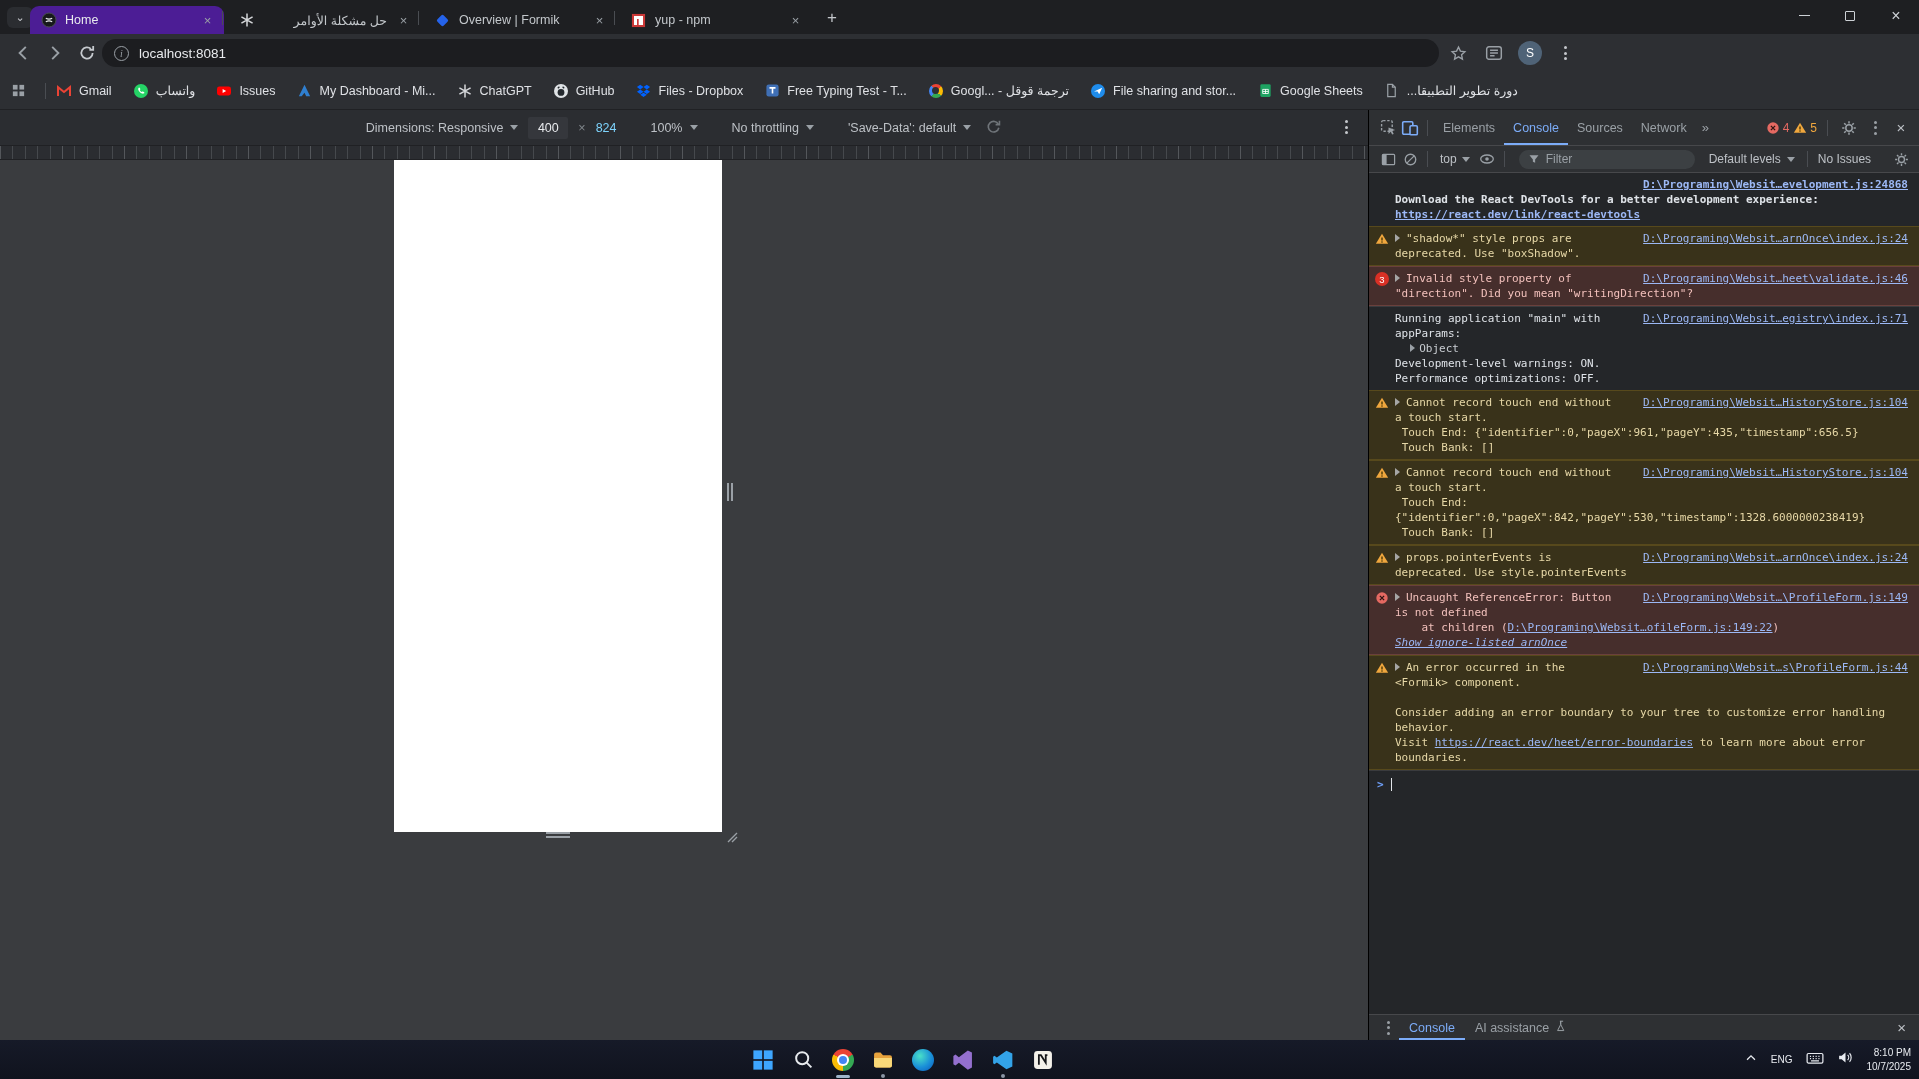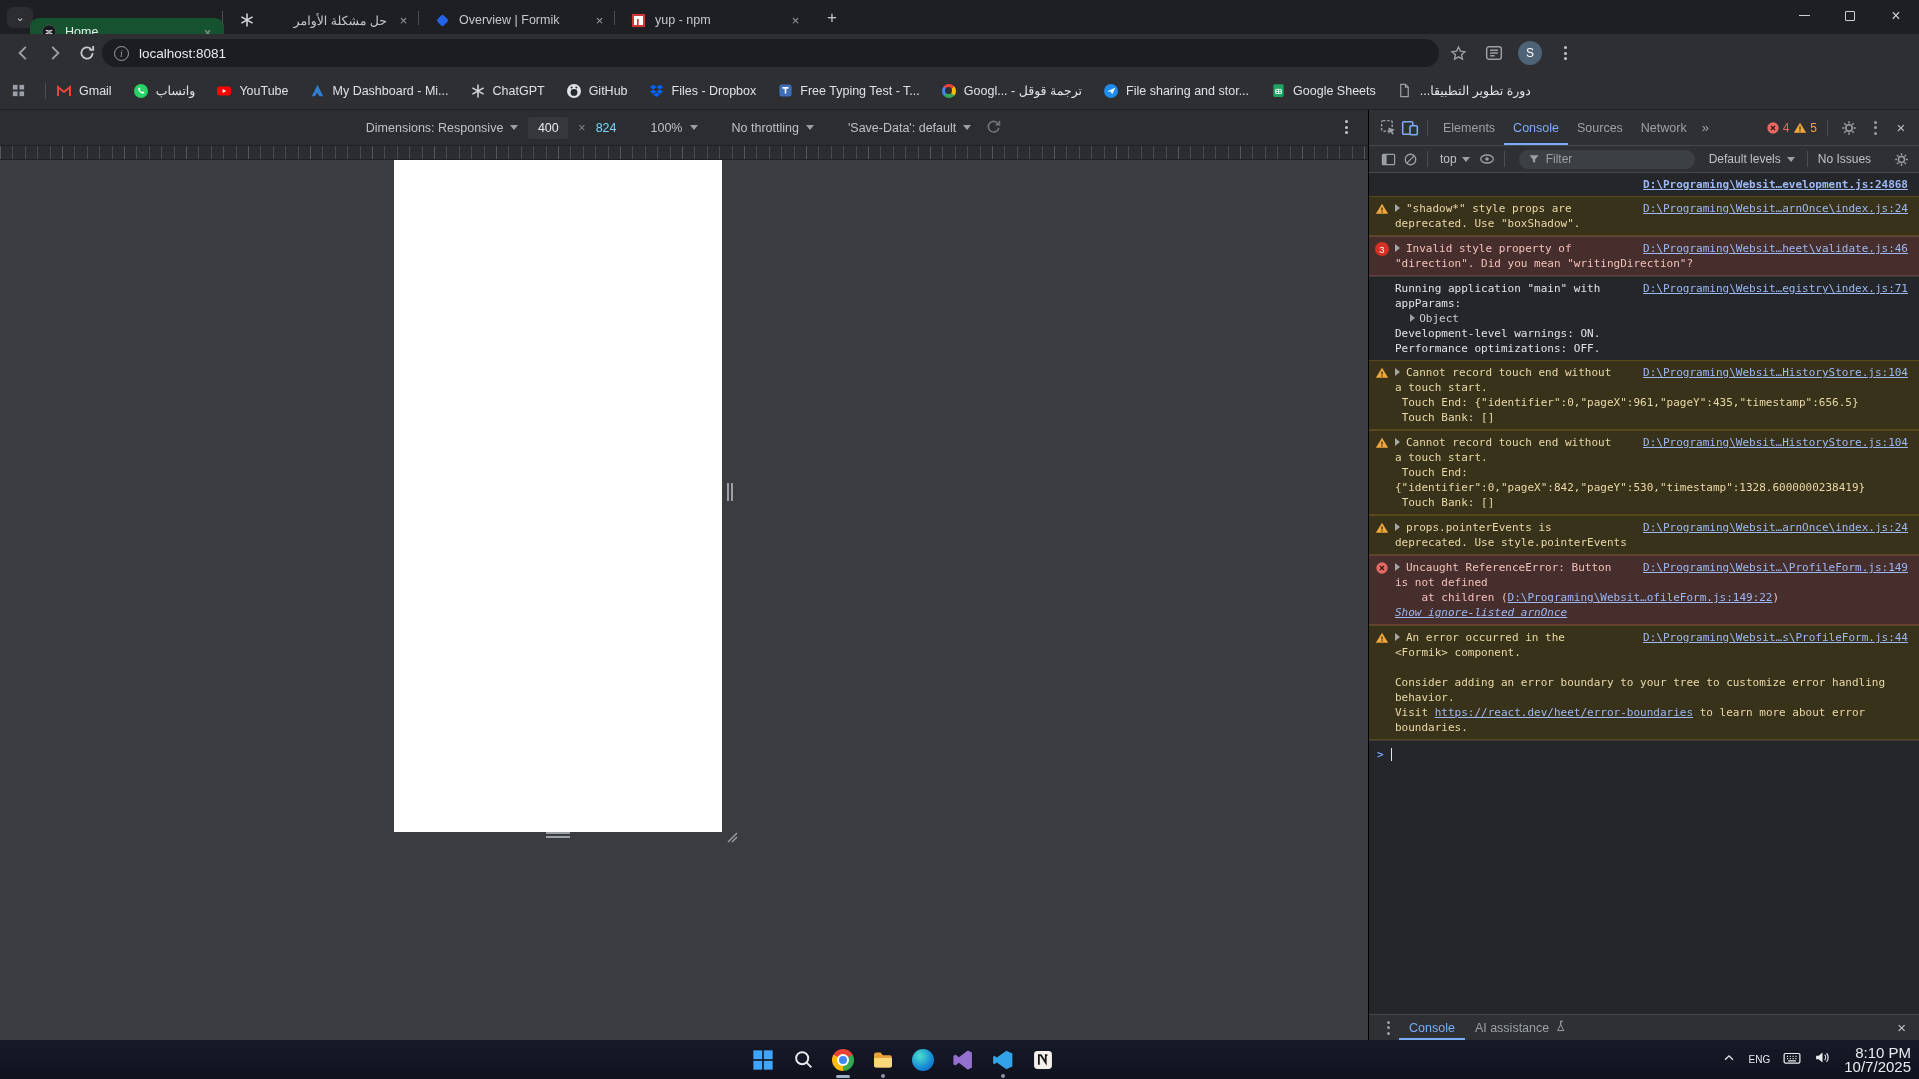--- a/index.html
+++ b/index.html
@@ -5,21 +5,21 @@
   * { margin:0; padding:0; box-sizing:border-box; }
   html,body { width:1919px; height:1079px; overflow:hidden; background:#191a1d;
               font-family:"Liberation Sans", sans-serif; }
 
   
   #tabstrip { position:absolute; left:0; top:0; width:1919px; height:34px; background:#1e1f22; }
   .tabsearch { position:absolute; left:7px; top:7px; width:26px; height:21px; border-radius:6px;
                background:#2b2d31; color:#c4c7cc; font-size:11px; display:flex; align-items:center; justify-content:center; }
   .tab { position:absolute; top:6px; height:28px; display:flex; align-items:center; padding:0 8px 0 10px;
          color:#c3c7cb; font-size:12.5px; }
-  .tab.active { background:#14532d; border-radius:9px 9px 0 0; color:#e8eaed;margin-top:12px; }
+  .tab.active { background:#4c1d95; border-radius:9px 9px 0 0; color:#e8eaed; }
   .tab .fav { width:17px; height:17px; margin-right:8px; flex:none; display:flex; align-items:center; justify-content:center; }
   .tab .t-title { flex:1; white-space:nowrap; overflow:hidden; }
   .tab .t-close { width:17px; height:17px; margin-left:8px; border-radius:50%; color:#9aa0a6; font-size:13px;
                   display:flex; align-items:center; justify-content:center; }
   .tabsep { position:absolute; top:11px; width:1px; height:14px; background:#4a4d52; }
   .newtab { position:absolute; left:820px; top:7px; width:24px; height:22px; color:#c4c7cc; font-size:17px;
             display:flex; align-items:center; justify-content:center; }
   .winctl { position:absolute; top:0; height:31px; width:46px; display:flex; align-items:center; justify-content:center; color:#cdd1d6; }
   .wmin span { display:block; width:11px; height:1.4px; background:#cdd1d6; }
   .wmax span { display:block; width:10px; height:10px; border:1.3px solid #cdd1d6; border-radius:1px; }
@@ -128,21 +128,21 @@
   .ind.pill { width:14px; height:3px; border-radius:2px; background:#9fb4c9; }
   .ind.dot { width:4px; height:4px; border-radius:50%; background:#8b95a5; }
   .chrome-ico { width:22px; height:22px; border-radius:50%; position:relative;
     background:conic-gradient(from -60deg,#ea4335 0 120deg,#34a853 120deg 240deg,#fbbc05 240deg 360deg); }
   .chrome-ico::before { content:""; position:absolute; inset:5px; background:#fff; border-radius:50%; }
   .chrome-ico::after { content:""; position:absolute; inset:7px; background:#4285f4; border-radius:50%; }
   .edge-ico { width:22px; height:22px; border-radius:50%;
     background:radial-gradient(circle at 36% 32%,#49e0c8,#1a8fd8 55%,#0b57b8); }
   #tray { position:absolute; right:8px; top:0; height:39px; display:flex; align-items:center; gap:13px; color:#e8ebf0; }
   #tray .lang { font-size:10px; }
-  #clock { text-align:right; font-size:15px; line-height:14px; }
+  #clock { text-align:right; font-size:10px; line-height:14px; }
 
   .gicon { width:14px; height:14px; border-radius:50%; position:relative; display:inline-block;
     background:conic-gradient(from -45deg,#ea4335 0 90deg,#fbbc05 90deg 180deg,#34a853 180deg 270deg,#4285f4 270deg 360deg); }
   .gicon::after { content:""; position:absolute; inset:3.5px; background:#2d2f33; border-radius:50%; }
 </style>
 </head>
 <body>
 
 <div id="tabstrip">
   <div class="tabsearch">
@@ -281,21 +281,21 @@
         </span>
         <span dir="rtl">واتساب</span>
       </span>
       <span class="bm">
         <span class="bico">
           <svg width="16" height="16" viewBox="0 0 16 16">
             <rect x="1" y="3.6" width="14" height="8.8" rx="2.4" fill="#ff0000"></rect>
             <path d="M6.6 6l3.6 2-3.6 2z" fill="#fff"></path>
           </svg>
         </span>
-        <span>YouTube</span>
+        <span>Issues</span>
       </span>
       <span class="bm">
         <span class="bico">
           <svg width="15" height="15" viewBox="0 0 16 16">
             <path d="M8 1.8l6 12.4H9.8L8 10.4l-3 3.8H2z" fill="#2f7fd0"></path>
           </svg>
         </span>
         <span>My Dashboard - Mi...</span>
       </span>
       <span class="bm">
@@ -536,20 +536,22 @@
           </g>
         </svg>
     </span>
   </div>
 
   <div id="console">
       <div class="msg log">
         <span class="gutter"></span>
         <div class="mbody bold">
           <a class="srclink own">D:\Programing\Websit…evelopment.js:24868</a>
+          <div class="rest">Download the React DevTools for a better development experience:
+<a class="inlink">https://react.dev/link/react-devtools</a></div>
         </div>
       </div>
       <div class="msg warn">
         <span class="gutter"><svg width="14" height="14" viewBox="0 0 16 16">
             <path d="M8 2L15 13.5H1z" fill="#f0a73e"></path>
             <path d="M8 6.3v3.4" stroke="#3b2f00" stroke-width="1.5"></path>
             <circle cx="8" cy="11.5" r="0.9" fill="#3b2f00"></circle>
           </svg></span>
         <div class="mbody"><a class="srclink">D:\Programing\Websit…arnOnce\index.js:24</a><span class="caret"></span><span>"shadow*" style props are</span><div class="rest">deprecated. Use "boxShadow".</div></div>
       </div>

